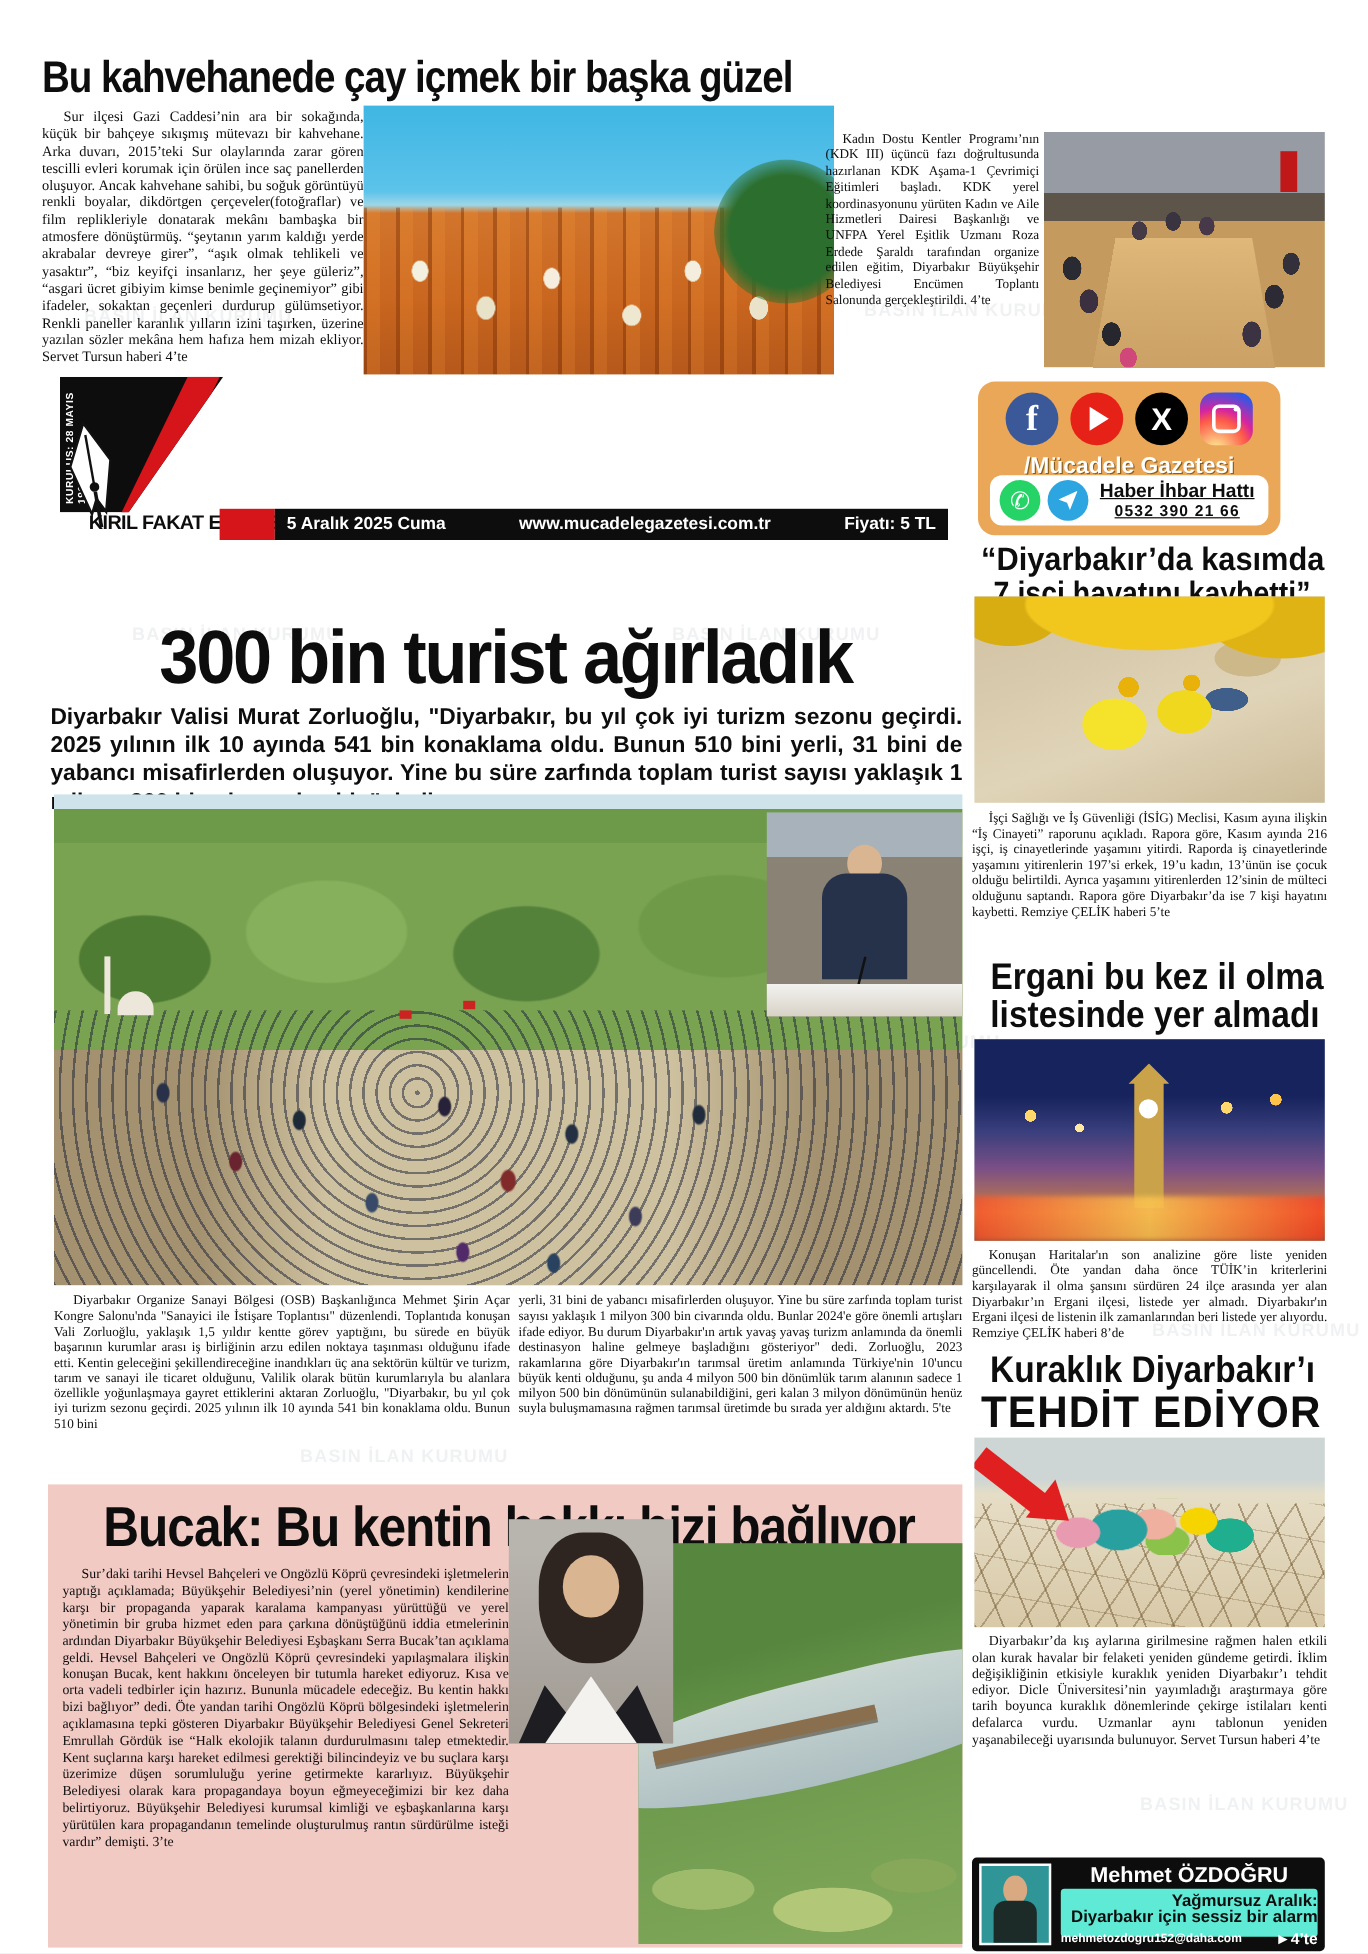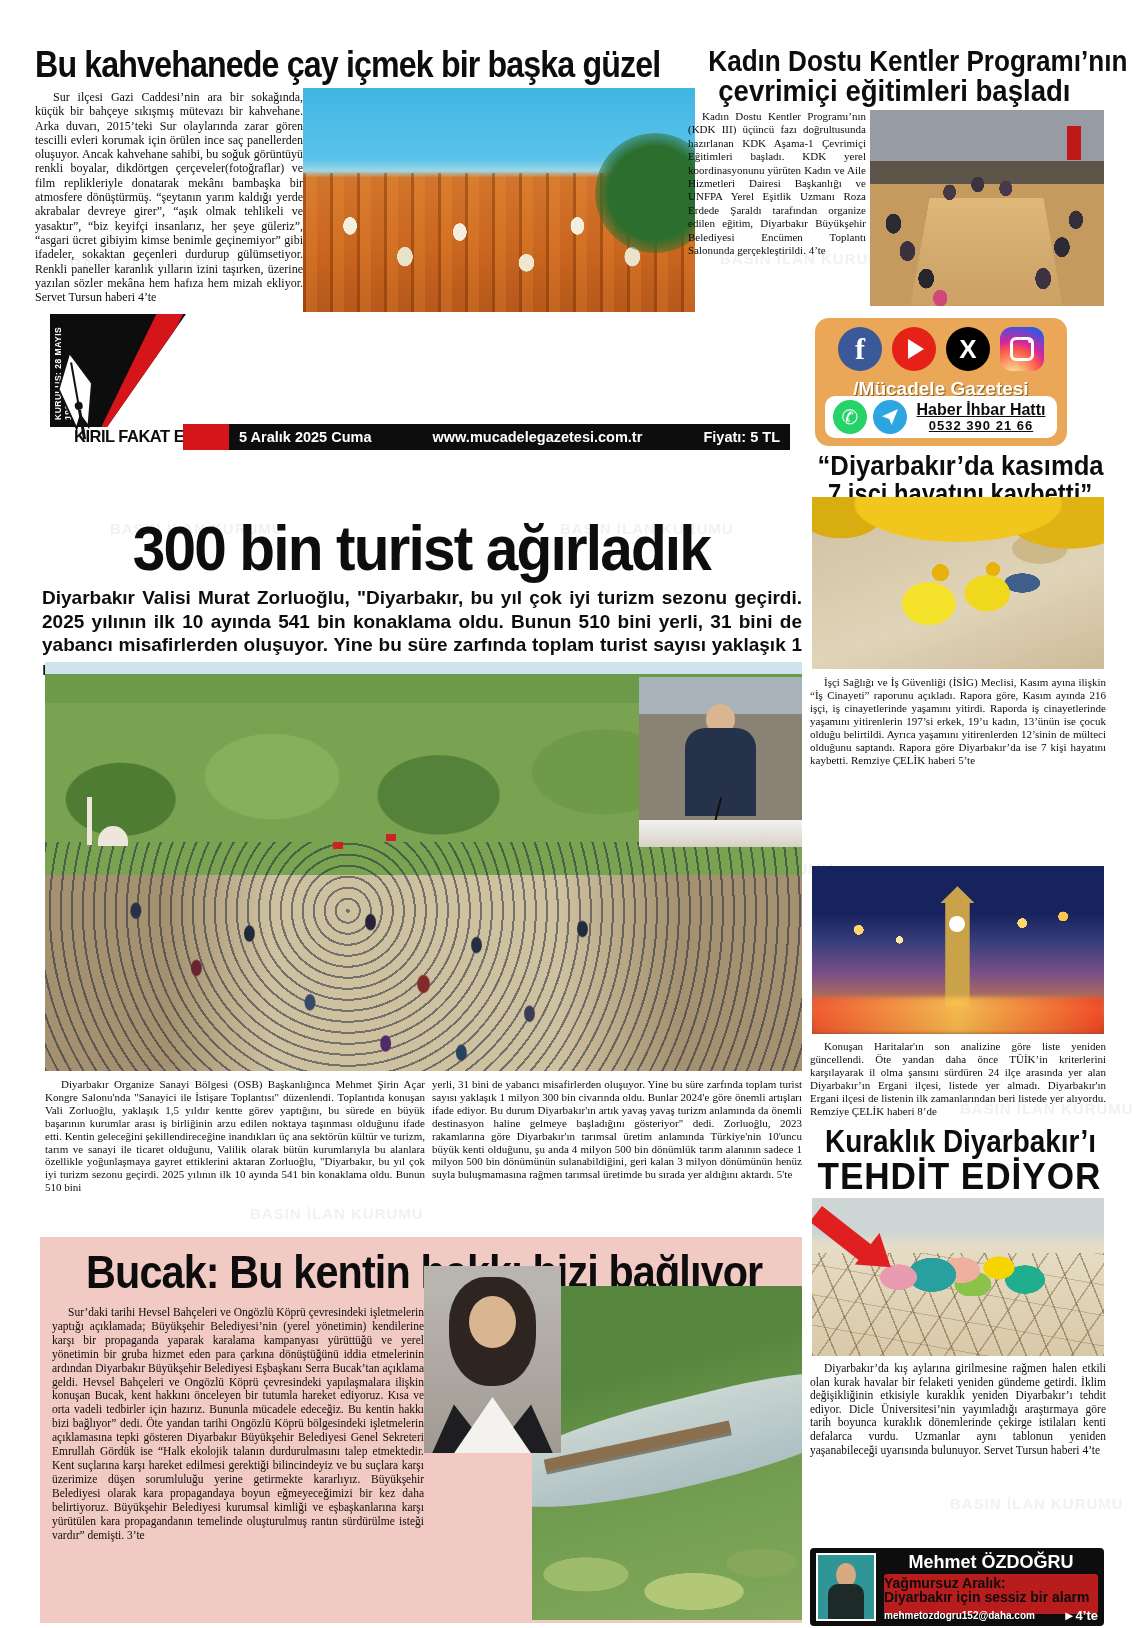--- a/index.html
+++ b/index.html
@@ -150,22 +150,22 @@
   .ph-drought .arr-shaft{position:absolute;left:10px;top:8px;width:64px;height:20px;background:#e02020;transform:rotate(38deg);transform-origin:left top;}
   .ph-drought .arr-head{position:absolute;left:52px;top:40px;width:0;height:0;border-top:20px solid transparent;border-bottom:20px solid transparent;border-left:30px solid #e02020;transform:rotate(38deg);}
   .r3-b{left:810px;top:1362px;width:296px;height:150px;font-size:11.5px;line-height:13.6px;text-indent:14px;}
 
   
   .colbox{left:810px;top:1548px;width:294px;height:78px;background:#0d0d0d;border-radius:4px;}
   .colbox .photo{position:absolute;left:6px;top:5px;width:60px;height:68px;background:#2f9596;border:2px solid #fff;box-sizing:border-box;}
   .colbox .photo .fig{position:absolute;left:18%;bottom:0;width:64%;height:55%;background:#1c2a28;border-radius:10px 10px 0 0;}
   .colbox .photo .fc{position:absolute;left:32%;top:12%;width:36%;height:38%;background:#d9a982;border-radius:50%;}
   .colbox .name{position:absolute;left:74px;top:4px;right:6px;text-align:center;color:#fff;font-size:18px;font-weight:bold;}
-  .colbox .strip{position:absolute;left:74px;top:26px;right:6px;height:40px;background:#b91c1c;border-radius:3px;
-                 text-align:left;line-height:1.0;padding-top:2px;box-sizing:border-box;}
+  .colbox .strip{position:absolute;left:74px;top:26px;right:6px;height:40px;background:#5eead4;border-radius:3px;
+                 text-align:right;line-height:1.0;padding-top:2px;box-sizing:border-box;}
   .colbox .strip .t1{font-size:14px;font-weight:bold;}
   .colbox .strip .t2{font-size:14px;font-weight:bold;}
   .colbox .foot{position:absolute;left:74px;bottom:3px;right:6px;display:flex;justify-content:space-between;align-items:center;}
   .colbox .foot .em{color:#fff;font-size:10px;font-weight:bold;}
   .colbox .foot .pg{color:#fff;font-size:13px;font-weight:bold;}
   .colbox .foot .pg .tri{color:#fff;}
 
   
   .bucak{left:40px;top:1237px;width:762px;height:386px;background:#f2cac4;}
   .bucak-hl{left:40px;top:1248px;width:762px;text-align:center;font-size:47px;letter-spacing:-1px;}
@@ -206,24 +206,20 @@
   <div class="wm" style="left:950px;top:1495px">BASIN İLAN KURUMU</div>
 
   <h1 class="abs tl-hl"><span class="fitx" style="--sx:.87">Bu kahvehanede çay içmek bir başka güzel</span></h1>
   <div class="abs tl-body serif">Sur ilçesi Gazi Caddesi’nin ara bir sokağında, küçük bir bahçeye sıkışmış mütevazı bir kahvehane. Arka duvarı, 2015’teki Sur olaylarında zarar gören tescilli evleri korumak için örülen ince saç panellerden oluşuyor. Ancak kahvehane sahibi, bu soğuk görüntüyü renkli boyalar, dikdörtgen çerçeveler(fotoğraflar) ve film replikleriyle donatarak mekânı bambaşka bir atmosfere dönüştürmüş. “şeytanın yarım kaldığı yerde akrabalar devreye girer”, “aşık olmak tehlikeli ve yasaktır”, “biz keyifçi insanlarız, her şeye güleriz”, “asgari ücret gibiyim kimse benimle geçinemiyor” gibi ifadeler, sokaktan geçenleri durdurup gülümsetiyor. Renkli paneller karanlık yılların izini taşırken, üzerine yazılan sözler mekâna hem hafıza hem mizah ekliyor. Servet Tursun haberi 4’te</div>
   <div class="ph ph-cafe">
     <div class="slats"></div>
     <div class="frames"></div>
     <div class="tree"></div>
   </div>
 
-  <h2 class="abs tr-hl">
-    <span class="fitc" style="--sx:.9">Kadın Dostu Kentler Programı’nın</span><br>
-    <span class="fitc" style="--sx:.95">çevrimiçi eğitimleri başladı</span>
-  </h2>
   <div class="abs tr-body serif">Kadın Dostu Kentler Programı’nın (KDK III) üçüncü fazı doğrultusunda hazırlanan KDK Aşama-1 Çevrimiçi Eğitimleri başladı. KDK yerel koordinasyonunu yürüten Kadın ve Aile Hizmetleri Dairesi Başkanlığı ve UNFPA Yerel Eşitlik Uzmanı Roza Erdede Şaraldı tarafından organize edilen eğitim, Diyarbakır Büyükşehir Belediyesi Encümen Toplantı Salonunda gerçekleştirildi. 4’te</div>
   <div class="ph ph-meeting">
     <div class="table"></div>
     <div class="people"></div>
     <div class="flag"></div>
   </div>
 
   <div class="abs logo">
     <div class="redslash"></div>
     <div class="founded">KURULUŞ: 28 MAYIS 1962</div>
@@ -297,20 +293,24 @@
   <h2 class="abs r1-h">
     <span class="fitc" style="--sx:.95">“Diyarbakır’da kasımda</span><br>
     <span class="fitc" style="--sx:.88">7 işçi hayatını kaybetti”</span>
   </h2>
   <div class="ph ph-worker">
     <div class="pile"></div>
     <div class="figs"></div>
   </div>
   <div class="abs r1-b serif">İşçi Sağlığı ve İş Güvenliği (İSİG) Meclisi, Kasım ayına ilişkin “İş Cinayeti” raporunu açıkladı. Rapora göre, Kasım ayında 216 işçi, iş cinayetlerinde yaşamını yitirdi. Raporda iş cinayetlerinde yaşamını yitirenlerin 197’si erkek, 19’u kadın, 13’ünün ise çocuk olduğu belirtildi. Ayrıca yaşamını yitirenlerden 12’sinin de mülteci olduğunu saptandı. Rapora göre Diyarbakır’da ise 7 kişi hayatını kaybetti.  Remziye ÇELİK haberi 5’te</div>
 
+  <h2 class="abs r2-h">
+    <span class="fitc" style="--sx:.9">Ergani bu kez il olma</span><br>
+    <span class="fitc" style="--sx:.9">listesinde yer almadı</span>
+  </h2>
   <div class="ph ph-clock">
     <div class="tower"></div>
     <div class="face"></div>
     <div class="lights"></div>
     <div class="trail"></div>
   </div>
   <div class="abs r2-b serif">Konuşan Haritalar'ın son analizine göre liste yeniden güncellendi. Öte yandan daha önce TÜİK’in kriterlerini karşılayarak il olma şansını sürdüren 24 ilçe arasında yer alan Diyarbakır’ın Ergani ilçesi, listede yer almadı. Diyarbakır'ın Ergani ilçesi de listenin ilk zamanlarından beri listede yer alıyordu.  Remziye ÇELİK haberi 8’de</div>
 
   <h2 class="abs r3-h1"><span class="fitc" style="--sx:.9">Kuraklık Diyarbakır’ı</span></h2>
   <h2 class="abs r3-h2"><span class="fitc" style="--sx:.95">TEHDİT EDİYOR</span></h2>

